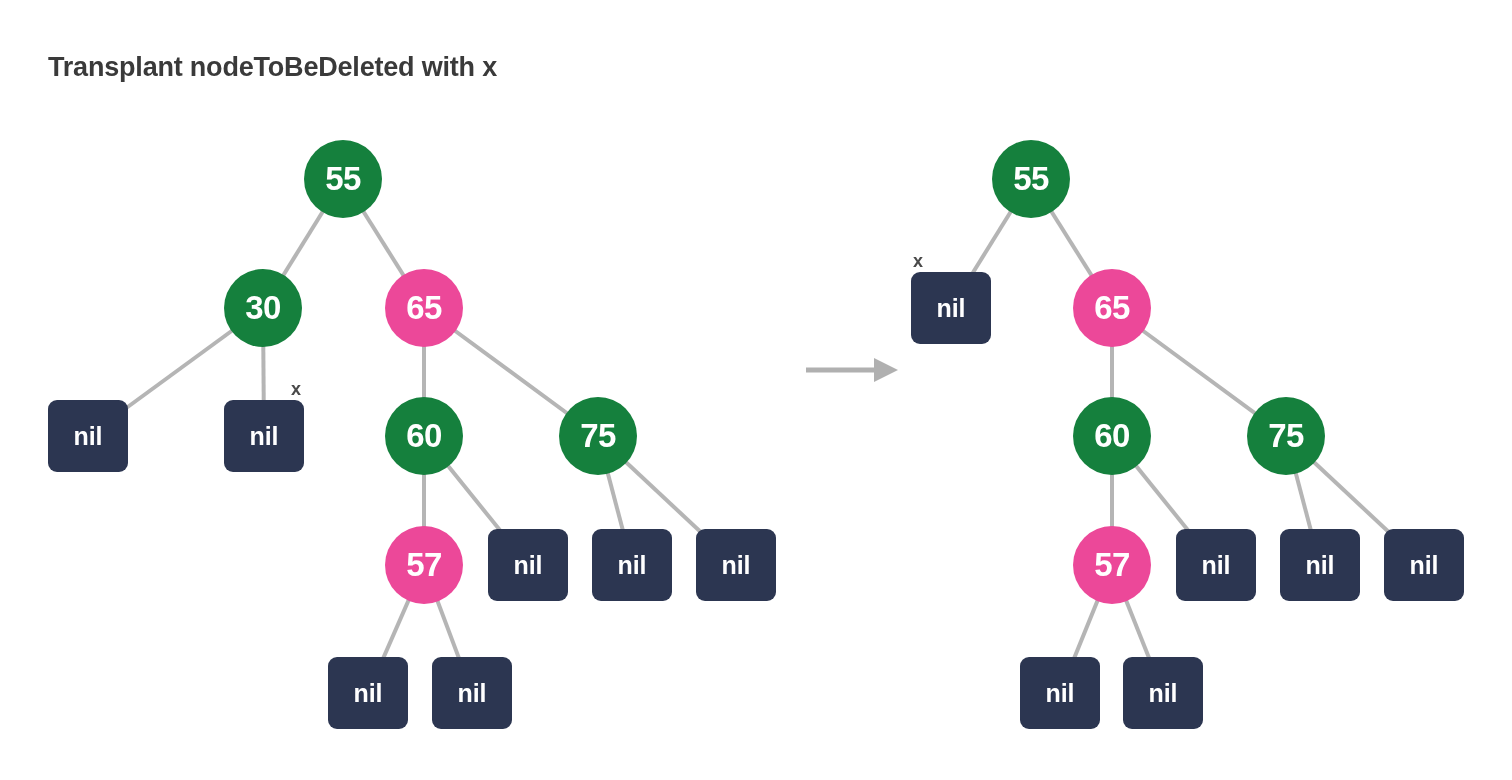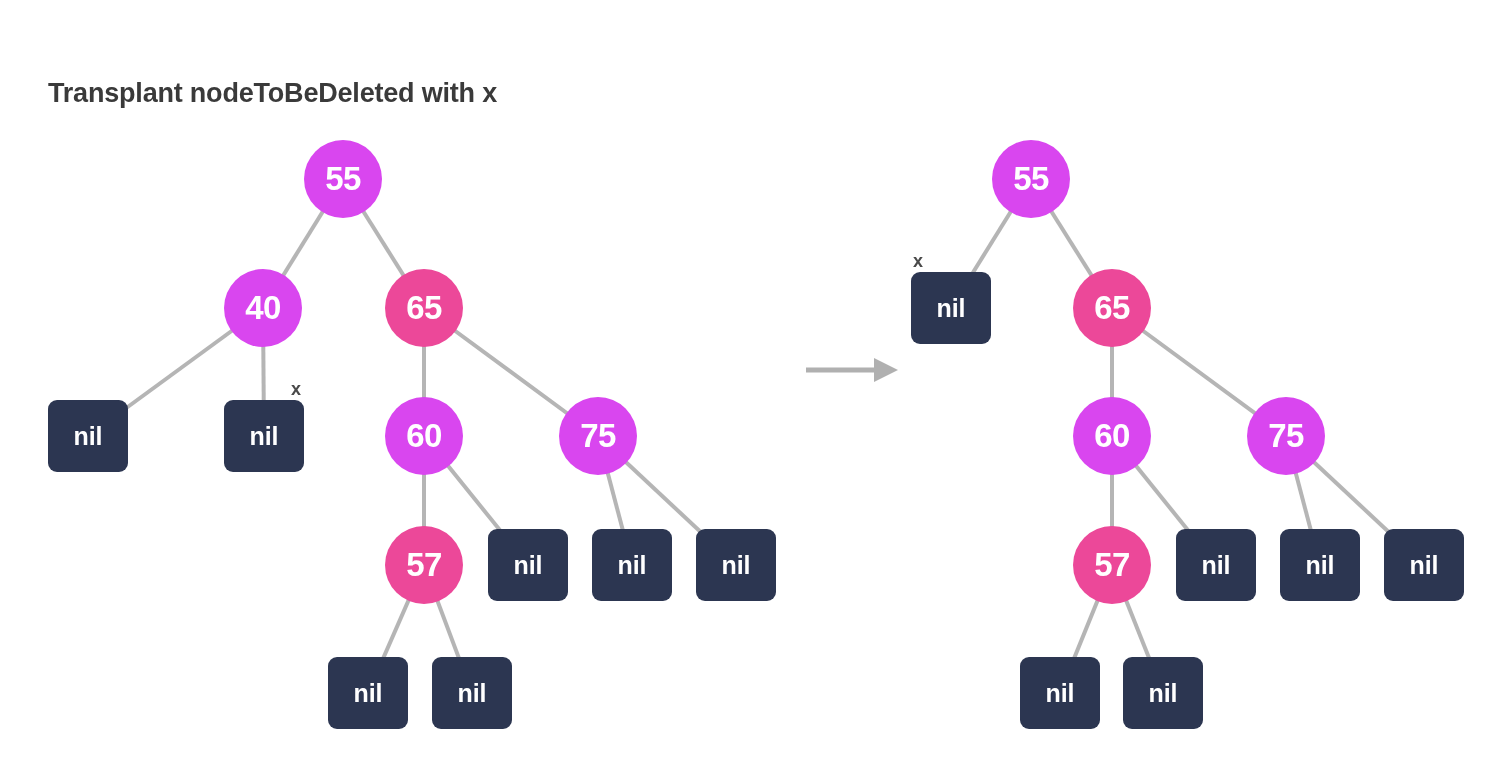--- a/index.html
+++ b/index.html
@@ -19,21 +19,20 @@
   }
   #title {
     position: absolute;
     left: 48px;
     top: 52px;
     font-size: 27px;
     font-weight: bold;
     color: #3a3a3a;
     letter-spacing: -0.2px;
     white-space: nowrap;
-    margin-top: 26px;
   }
   #edges {
     position: absolute;
     left: 0;
     top: 0;
     width: 1512px;
     height: 780px;
     pointer-events: none;
   }
   .node {
@@ -46,21 +45,21 @@
     box-sizing: border-box;
   }
   .node.circle {
     width: 78px;
     height: 78px;
     border-radius: 50%;
     font-size: 33px;
     letter-spacing: -0.5px;
   }
   .node.black {
-    background: #d946ef;
+    background: #15803d;
   }
   .node.red {
     background: #ec4899;
   }
   .node.nilbox {
     width: 80px;
     height: 72px;
     border-radius: 9px;
     background: #2c3651;
     font-size: 25px;
@@ -108,21 +107,21 @@
       <line x1="806" y1="370" x2="878" y2="370" stroke="#b0b0b0" stroke-width="5"></line>
       <polygon points="874,358 898,370 874,382" fill="#b0b0b0"></polygon>
     </g>
   </svg>
 
   <div id="nodes-layer">
       <div class="node circle black" style="left: 304px; top: 140px;">
         <span>55</span>
       </div>
       <div class="node circle black" style="left: 224px; top: 269px;">
-        <span>40</span>
+        <span>30</span>
       </div>
       <div class="node circle red" style="left: 385px; top: 269px;">
         <span>65</span>
       </div>
       <div class="node circle black" style="left: 385px; top: 397px;">
         <span>60</span>
       </div>
       <div class="node circle black" style="left: 559px; top: 397px;">
         <span>75</span>
       </div>

